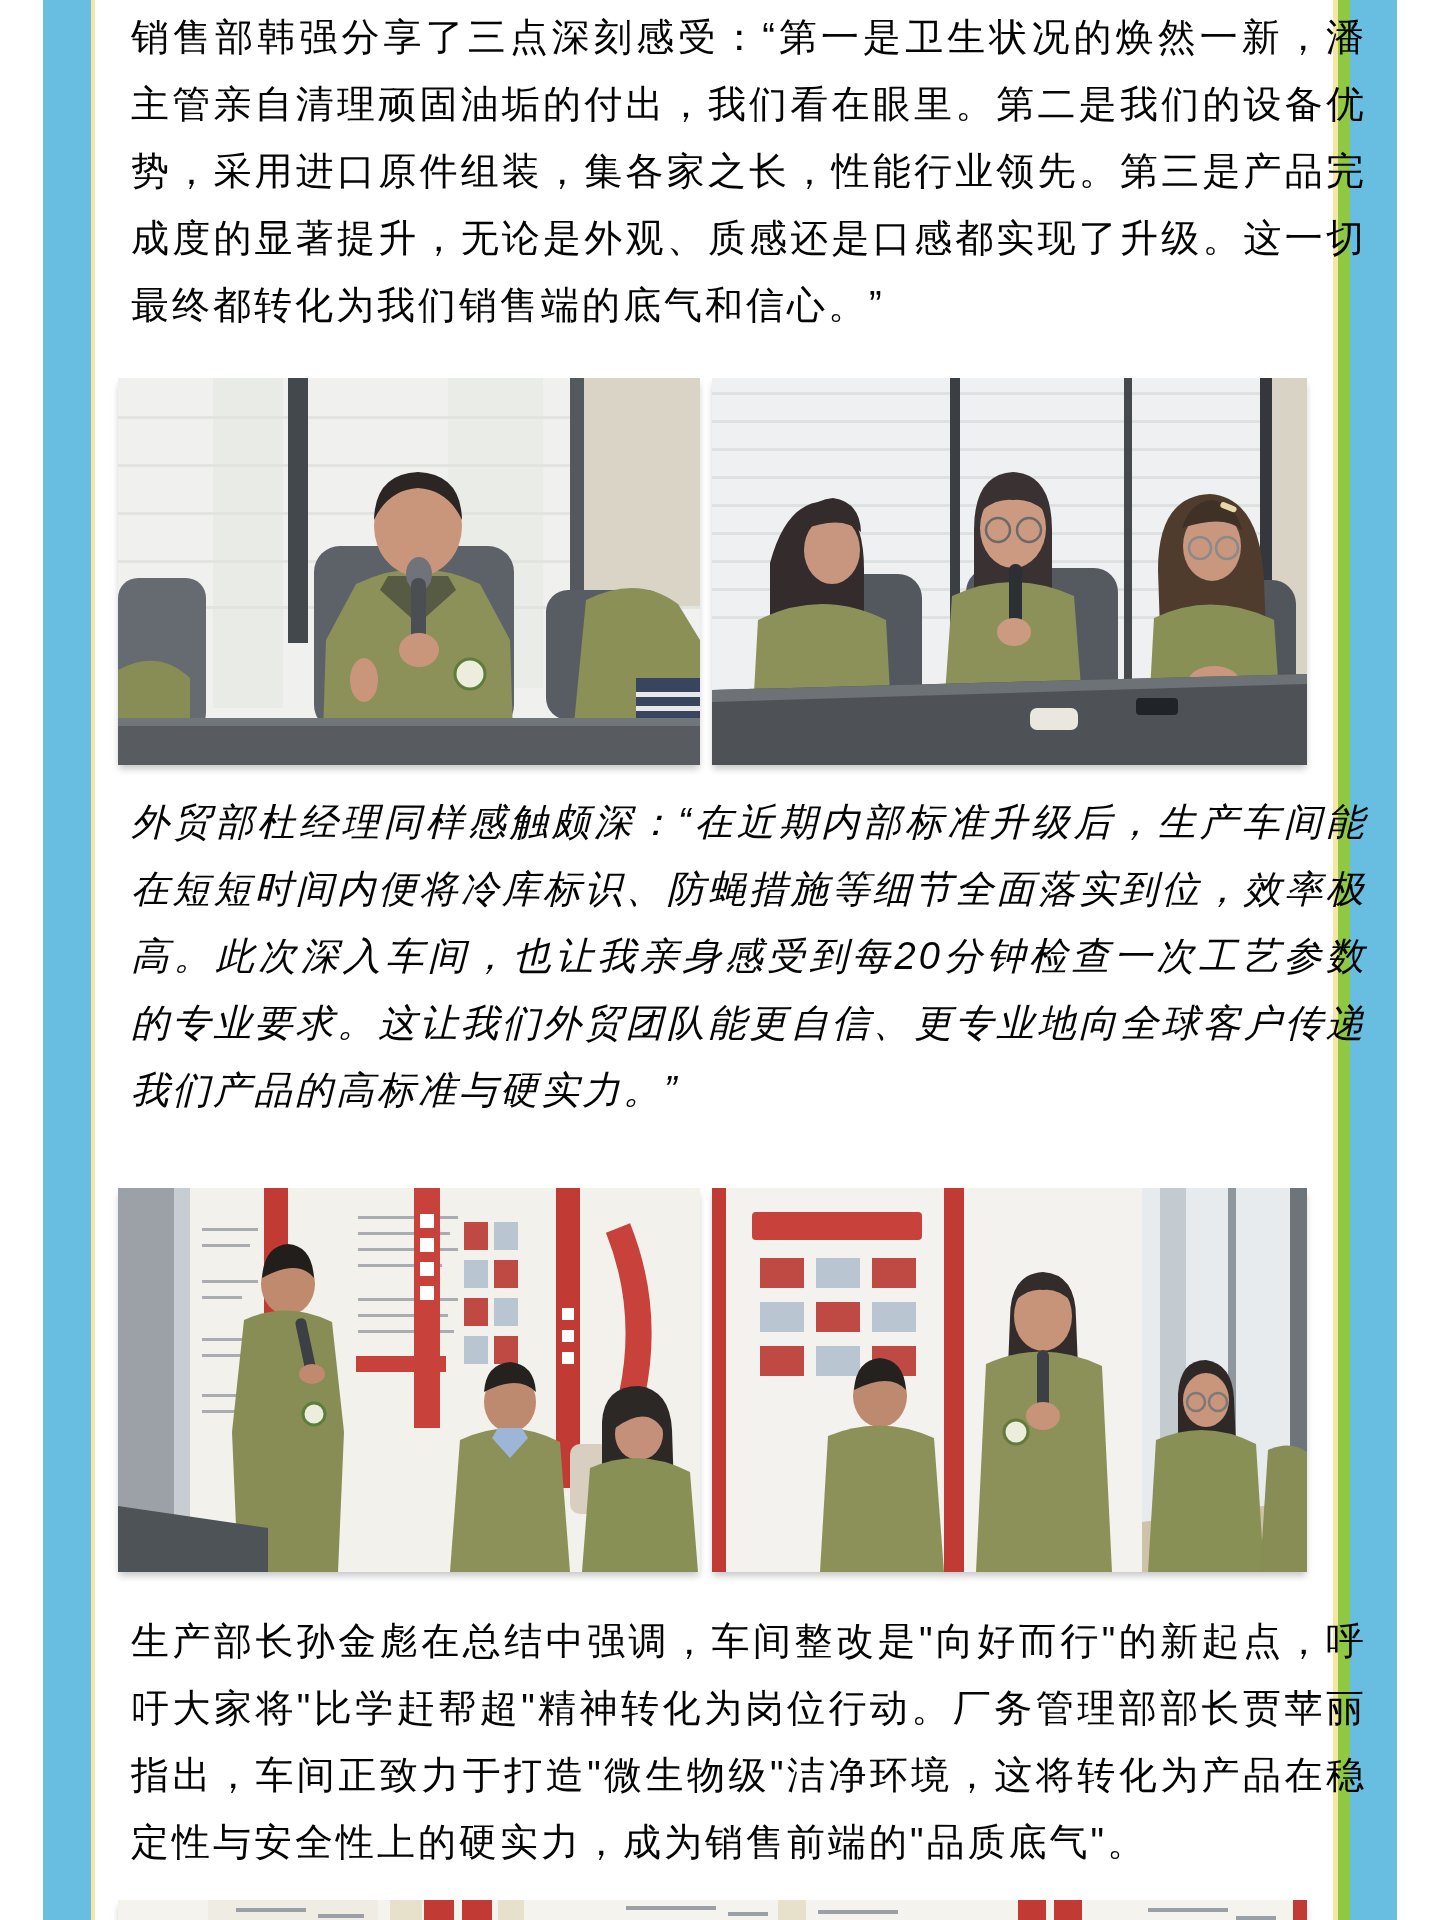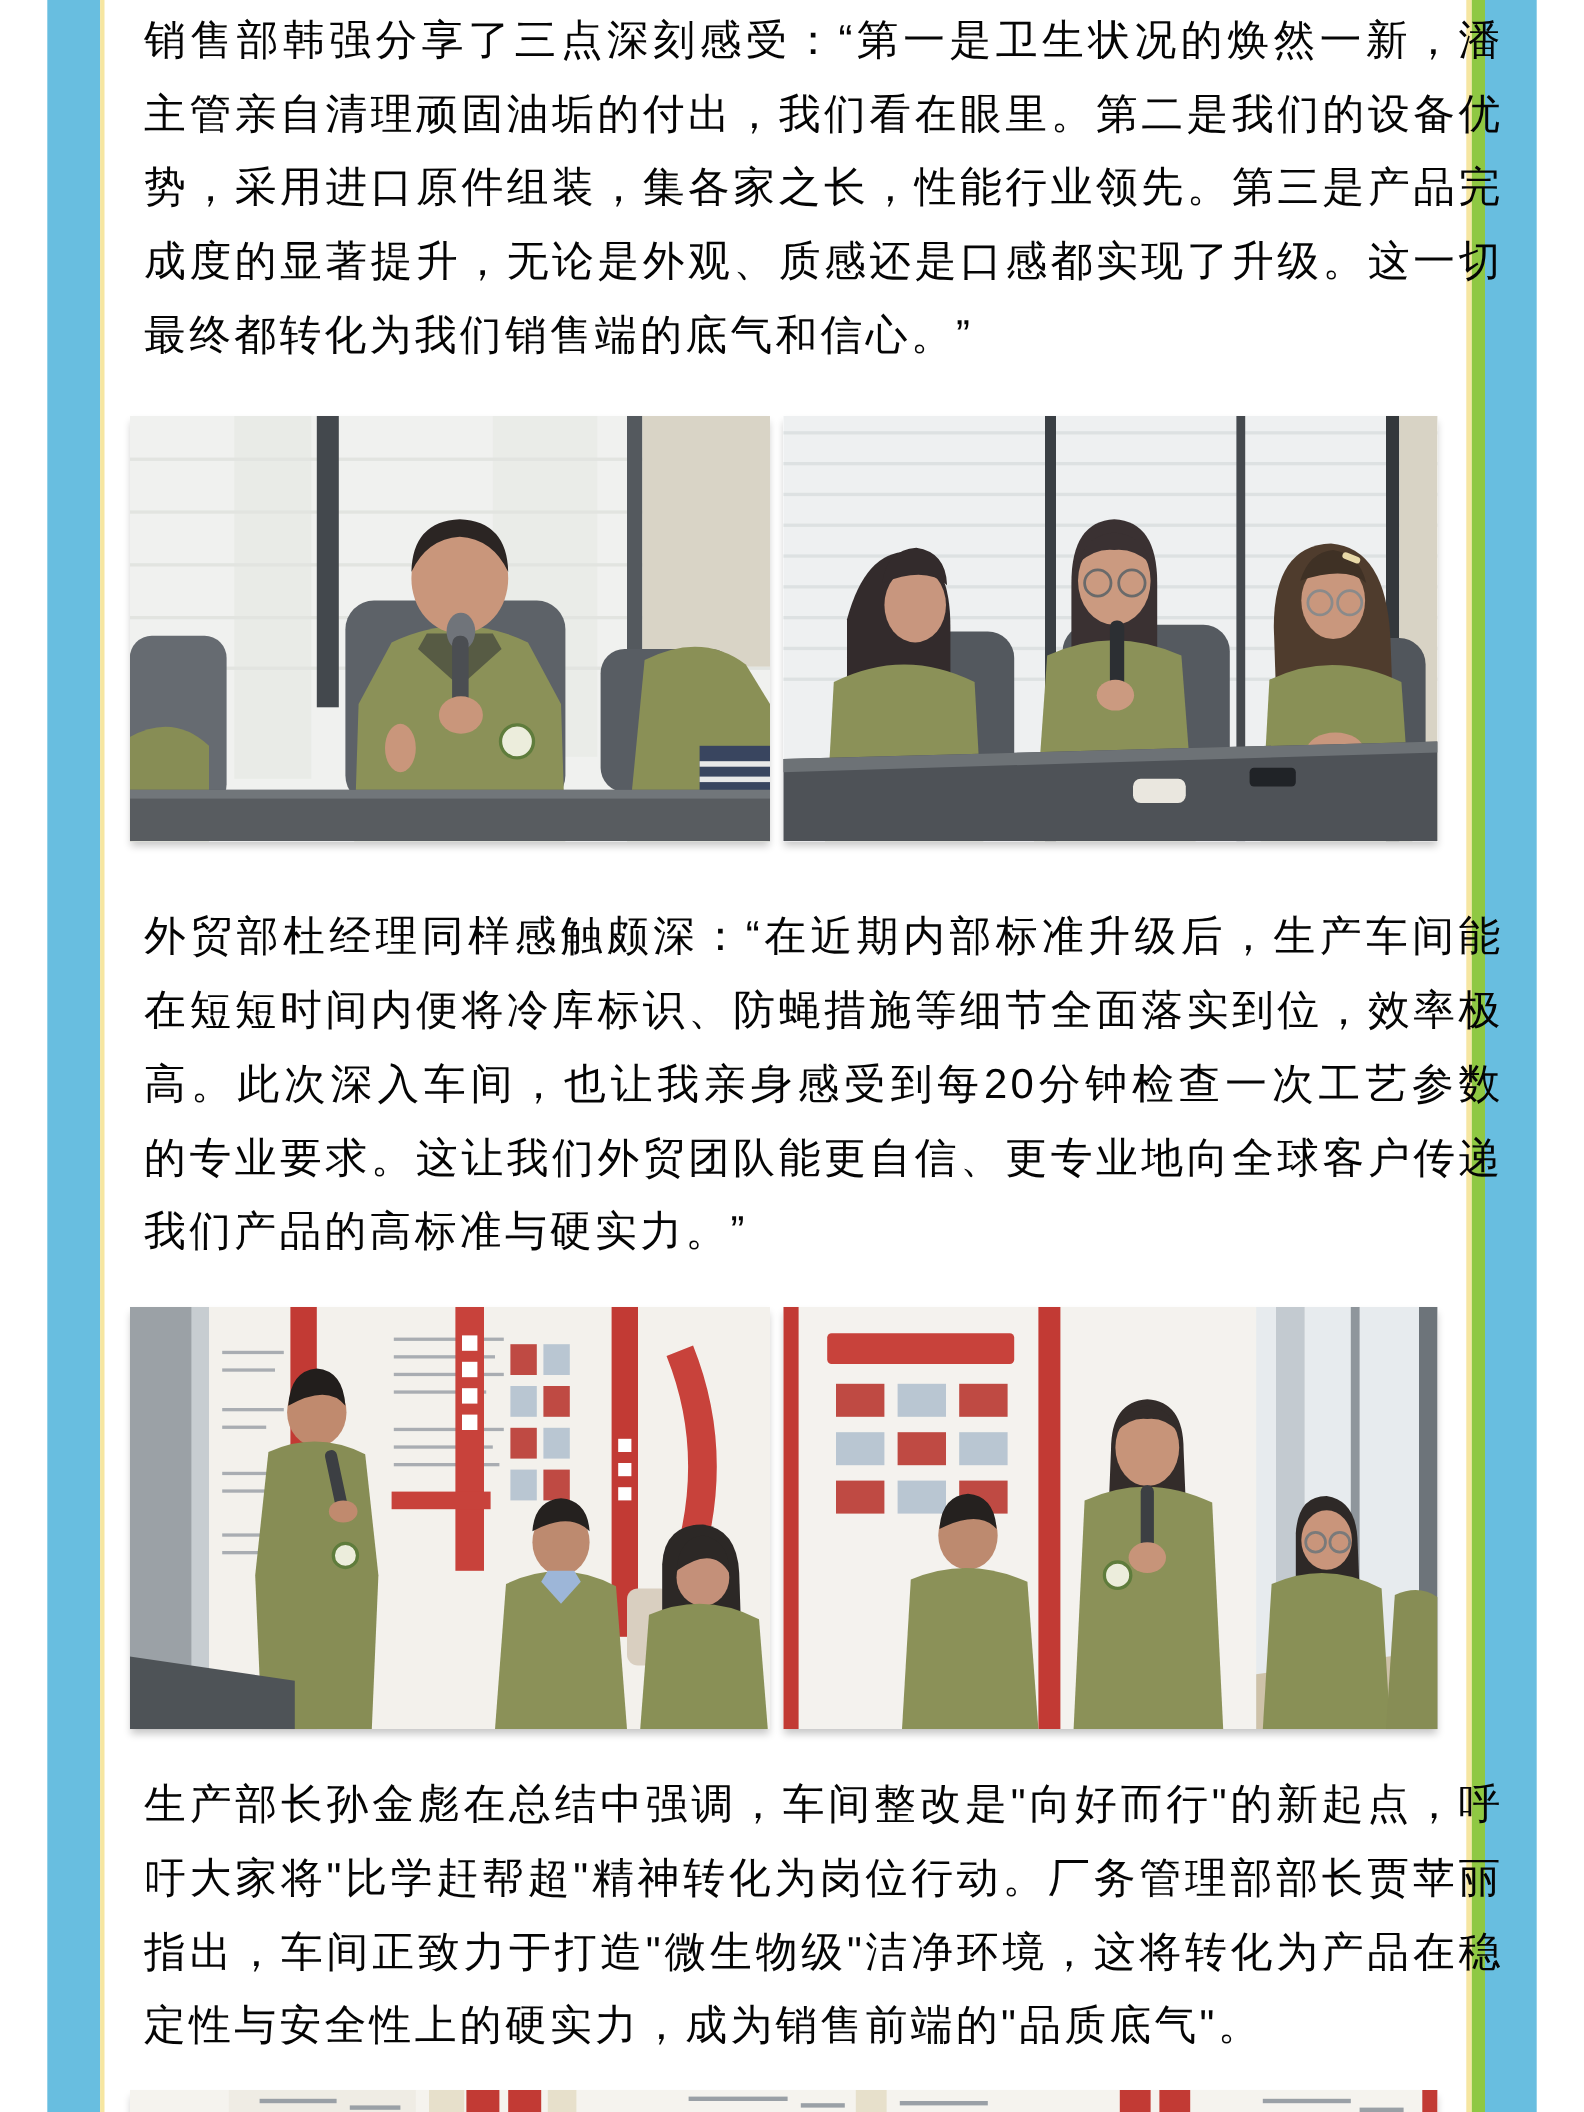--- a/index.html
+++ b/index.html
@@ -14,21 +14,21 @@
   .strip-yellow-left{left:91px;width:4px;background:var(--yellow);}
   .strip-yellow-right{left:1333px;width:5px;background:var(--yellow);}
   .strip-green-right{left:1338px;width:12px;background:var(--green);}
   .strip-blue-right{left:1350px;width:47px;background:var(--blue);}
   .para{
     position:absolute;left:97px;width:1236px;
     font-size:38px;line-height:67px;letter-spacing:3px;
     color:var(--ink);text-align:justify;text-justify:inter-character;margin-left:34px;
   }
   .p1{top:4px;}
-  .p2{top:819px;}
+  .p2{top:789px;font-style:italic;}
   .p3{top:1608px;}
   .photo-row{position:absolute;left:118px;width:1189px;display:flex;gap:12px;}
   .row1{top:378px;height:387px;}
   .row2{top:1188px;height:384px;}
   figure.photo{display:block;overflow:hidden;box-shadow:0 5px 7px -1px rgba(0,0,0,.22);}
   .photo-a,.photo-c{width:582px;height:100%;}
   .photo-b,.photo-d{width:595px;height:100%;}
   figure.photo svg{display:block;width:100%;height:100%;}
   .photo-strip{position:absolute;left:118px;top:1900px;width:1189px;height:120px;overflow:hidden;box-shadow:0 5px 7px -1px rgba(0,0,0,.22);}
   .photo-strip svg{display:block;width:100%;height:100%;}

